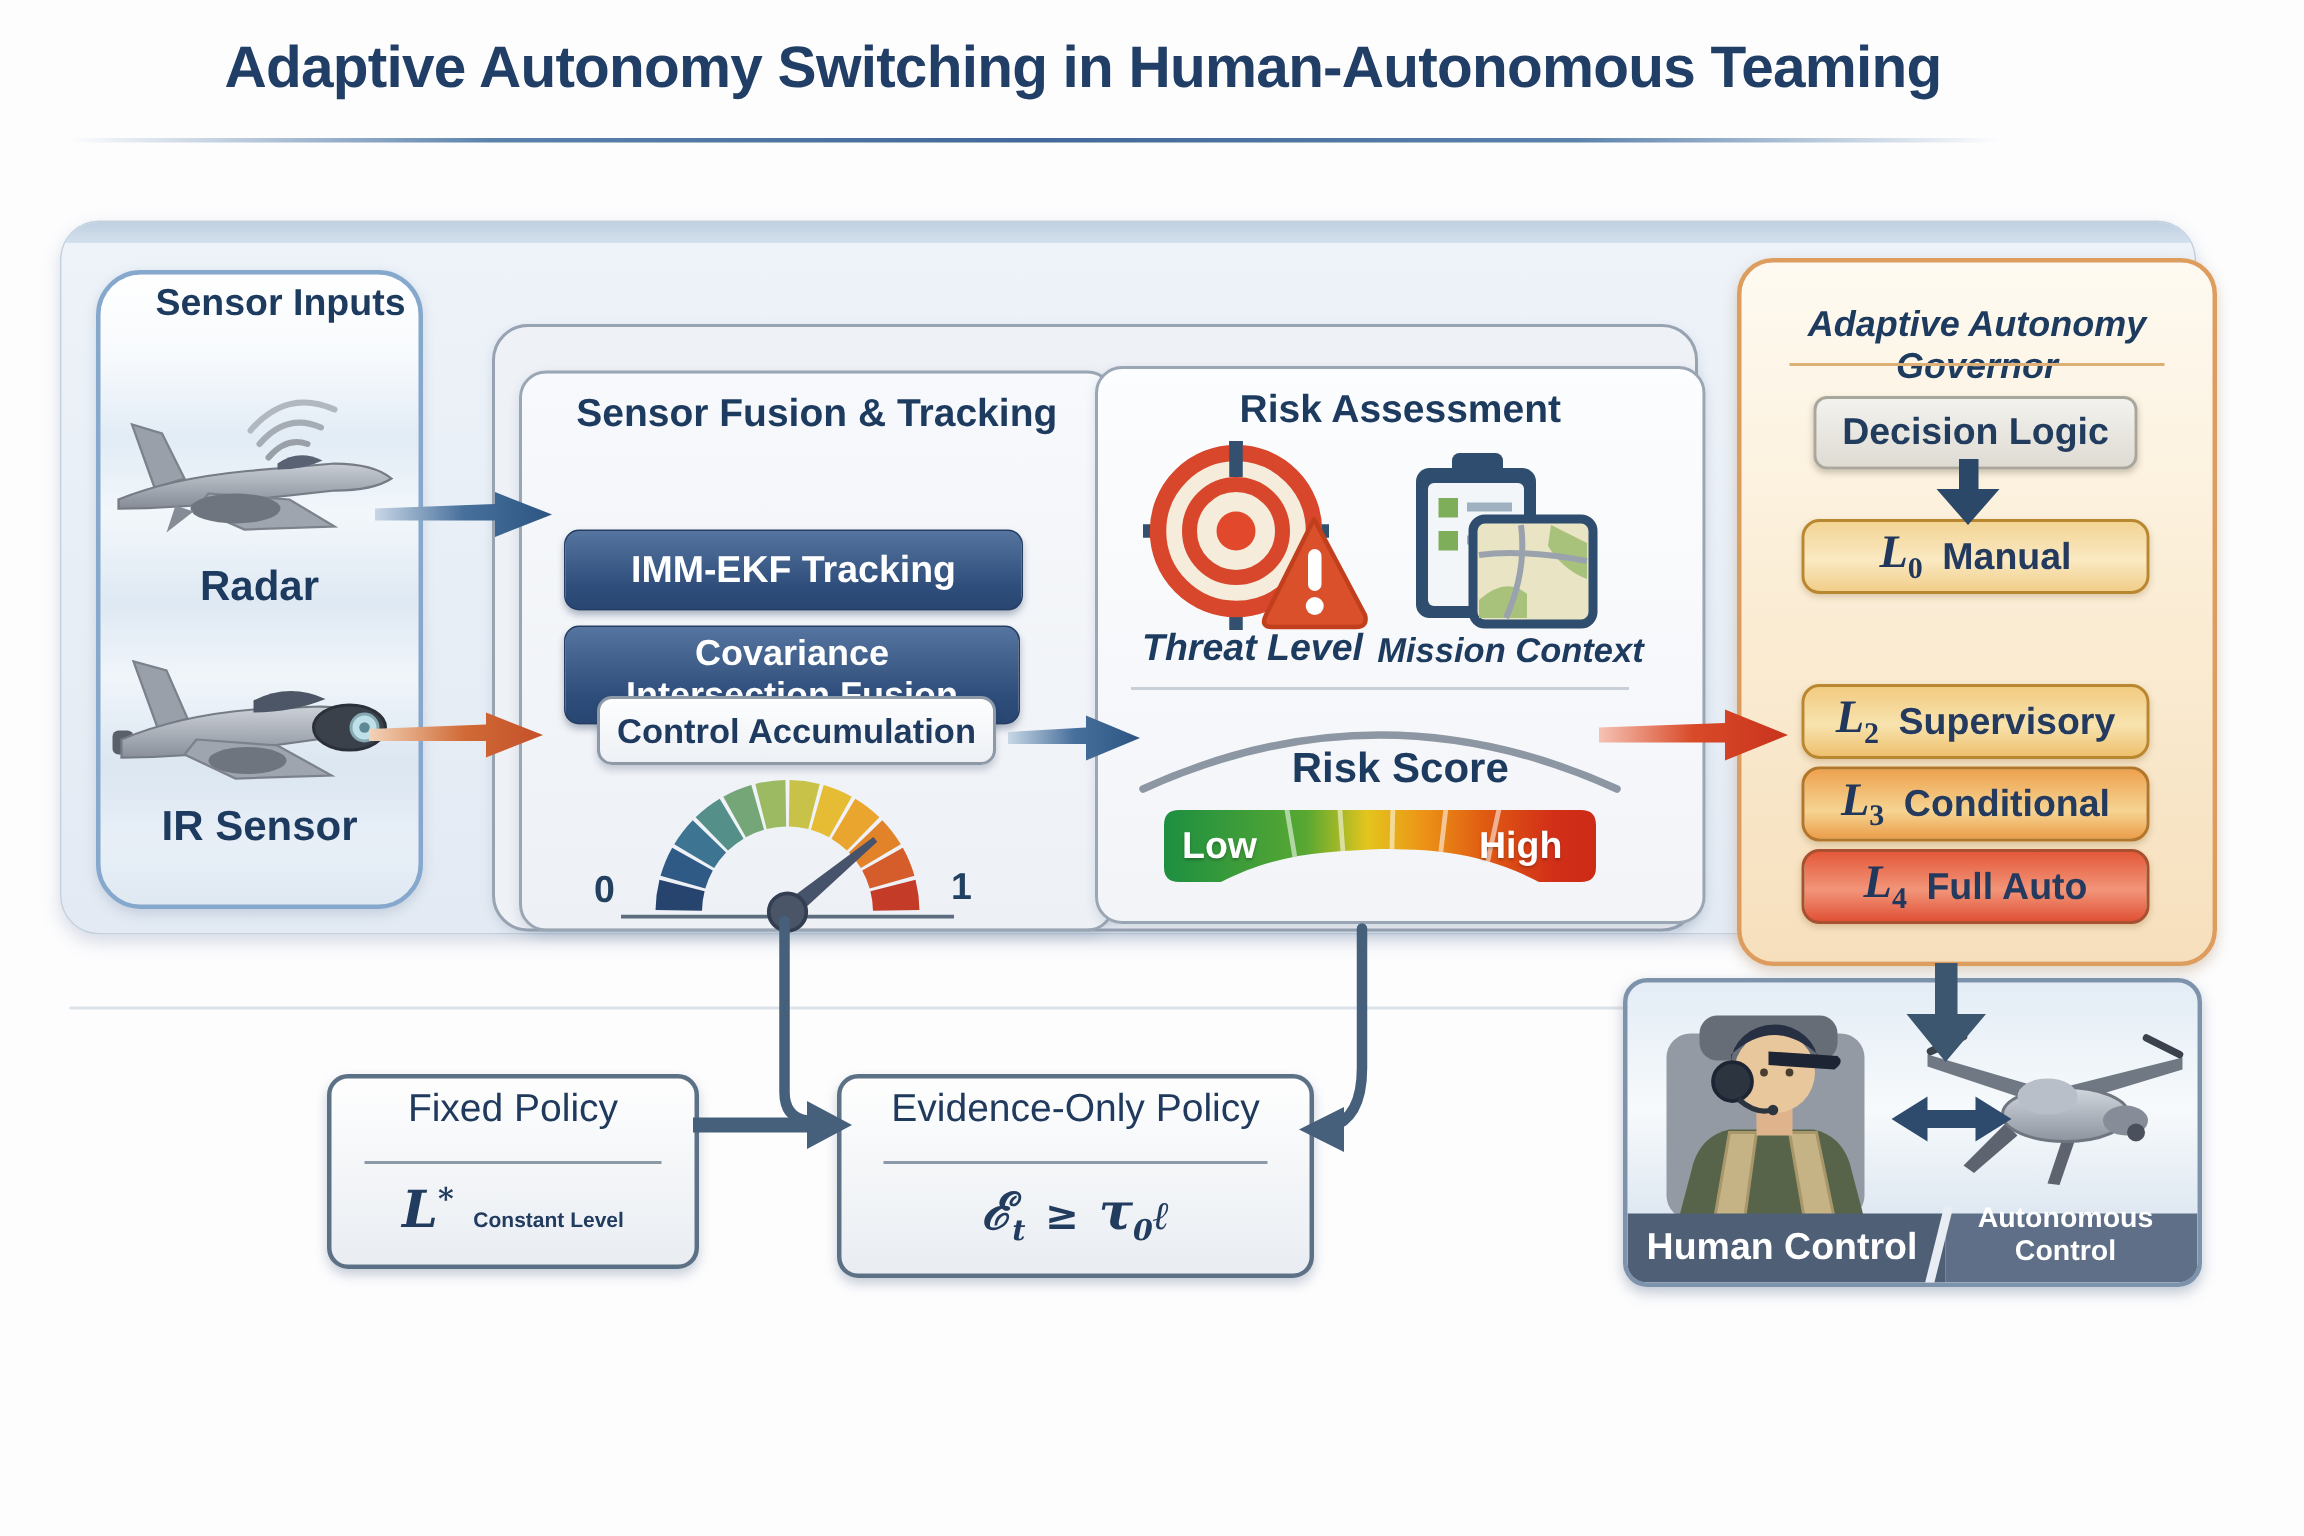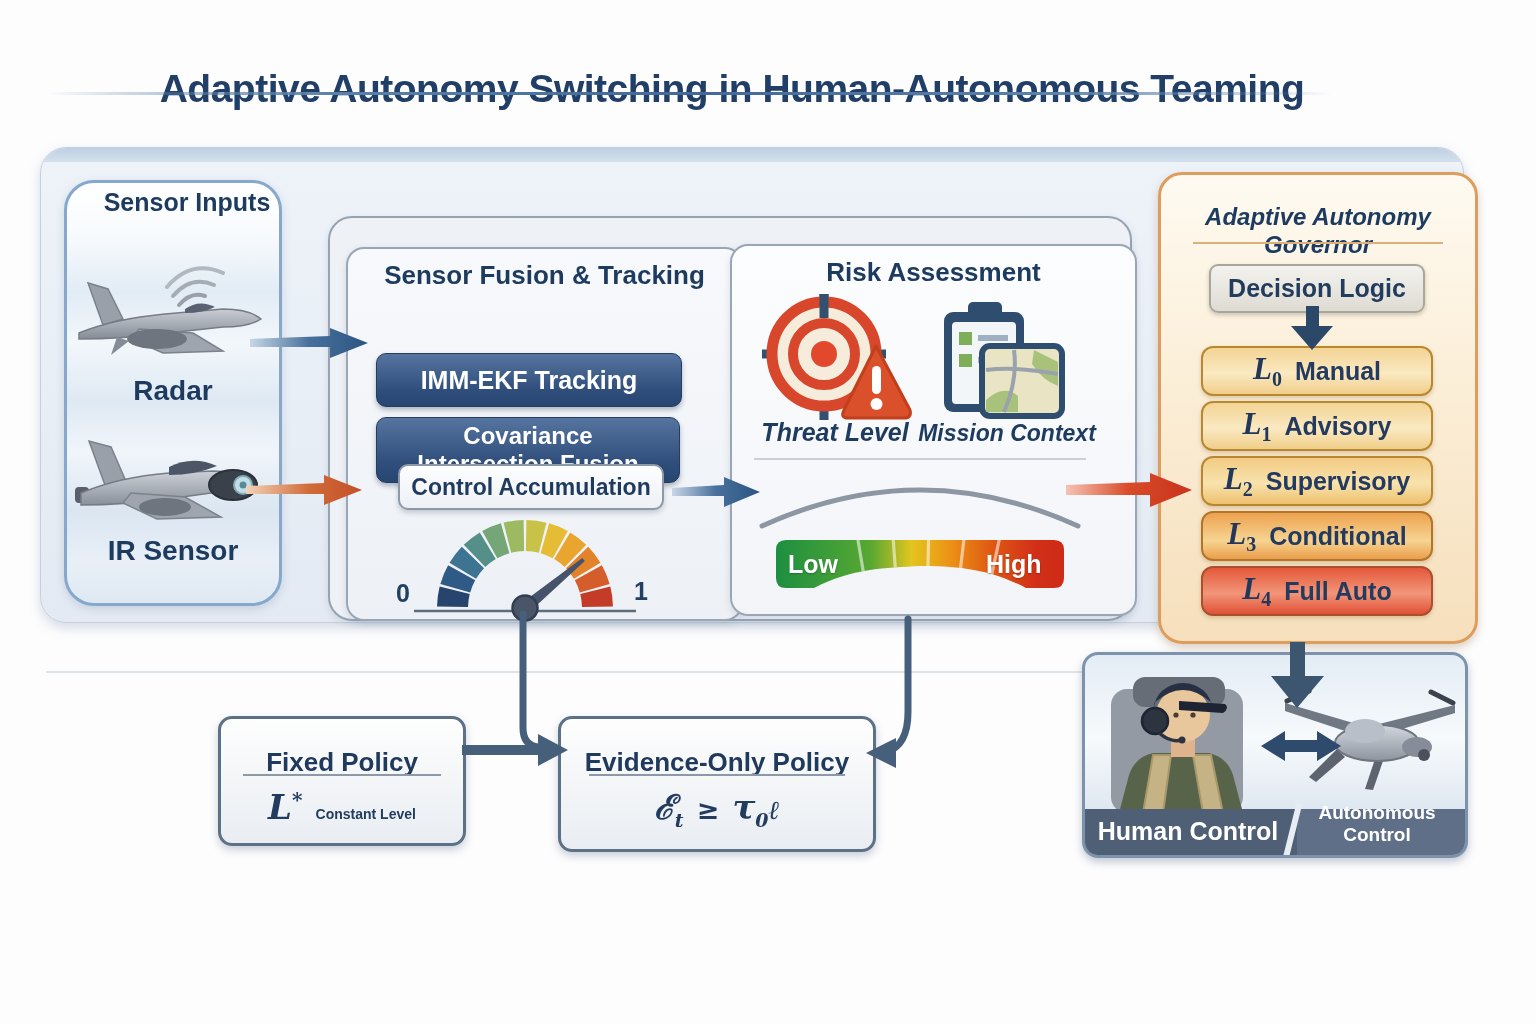--- a/index.html
+++ b/index.html
@@ -2,22 +2,22 @@
 <html><head>
 <meta charset="utf-8">
 <style>
   html,body{margin:0;padding:0;background:#ffffff;}
   .page{position:relative;width:1536px;height:1024px;background:#fdfdfe;overflow:hidden;
         font-family:"Liberation Sans",sans-serif;color:#1e3c64;}
   .abs{position:absolute;}
   .ctr{text-align:center;}
   svg{display:block;}
 
-  .title{top:24px;left:52px;width:1360px;font-size:39px;font-weight:bold;color:#203e66;
-         text-align:center;letter-spacing:-0.5px;margin-top:43px;}
+  .title{top:24px;left:42px;width:1360px;font-size:39px;font-weight:bold;color:#203e66;
+         text-align:center;letter-spacing:-0.5px;}
   .title-rule{top:92px;left:45px;width:1288px;height:3px;border-radius:2px;
       background:linear-gradient(90deg,rgba(91,130,171,0),#5b82ab 22%,#43689a 50%,#5b82ab 78%,rgba(91,130,171,0));}
 
   .main-box{top:147px;left:40px;width:1422px;height:474px;border-radius:26px;
       background:linear-gradient(180deg,#eef3f9,#e3eaf3);border:1px solid #c3d0de;
       box-shadow:0 5px 12px rgba(110,130,160,.28);overflow:hidden;}
   .main-band{top:0;left:0;width:100%;height:14px;background:linear-gradient(180deg,#bfd0e2,#d4e0ec);}
   .soft-line{top:671px;left:46px;width:1410px;height:2px;background:#dde3ea;border-radius:2px;}
 
   .panel-title{font-size:26px;font-weight:bold;color:#1d3a5f;}
@@ -63,21 +63,21 @@
   .gov-row .lvl{font-size:25px;font-weight:bold;color:#243a5e;}
   .tone-gold{background:linear-gradient(180deg,#f3d494,#fae9c2 55%,#f0ce89);}
   .tone-gold2{background:linear-gradient(180deg,#f2cb82,#f8e3ae 55%,#eec06e);}
   .tone-amber{background:linear-gradient(180deg,#eda24f,#f6d492 60%,#eb9e4a);border-color:#b1762a;}
   .tone-red{background:linear-gradient(180deg,#e4593a,#f29579 55%,#e05136);border-color:#a8502f;}
 
   .policy-box{border-radius:14px;border:3px solid #5d7186;background:linear-gradient(180deg,#fefefe,#e9edf2);
       box-shadow:0 4px 8px rgba(80,100,130,.3);}
   .fixed-box{top:716px;left:218px;width:242px;height:124px;}
   .evidence-box{top:716px;left:558px;width:312px;height:130px;}
-  .policy-title{top:28px;left:0;width:100%;font-size:26px;font-weight:bold;color:#203a5e;text-align:center;}
+  .policy-title{top:4px;left:0;width:100%;font-size:26px;font-weight:normal;color:#203a5e;text-align:center;}
   .policy-divider{top:55px;height:2px;background:#8b99a9;}
   .formula{font-family:"DejaVu Serif","Liberation Serif",serif;color:#223c60;}
   .formula .big{font-size:34px;font-style:italic;font-weight:bold;}
   .formula sub{font-size:19px;}
   .formula sup{font-size:20px;}
   .formula .plain{font-family:"Liberation Sans",sans-serif;font-size:14px;font-weight:bold;font-style:normal;}
 
   .control-box{top:652px;left:1082px;width:380px;height:200px;border-radius:16px;border:3px solid #7d92ab;
       overflow:hidden;background:linear-gradient(180deg,#e3ecf5,#f7fafc 42%,#cfdcea);box-shadow:0 4px 9px rgba(80,100,130,.35);}
   .ctrl-band{bottom:0;left:0;width:100%;height:46px;z-index:5;}
@@ -264,20 +264,21 @@
         <path d="M12,2 L280,2 Q290,2 290,12 L290,40 Q290,50 280,50 L252,50 C214,30 180,28 146,28 C112,30 78,30 40,50 L12,50 Q2,50 2,40 L2,12 Q2,2 12,2 Z" fill="url(#riskGrad)"></path>
       </g>
       <g clip-path="url(#bandClip)" stroke="rgba(255,255,255,0.55)" stroke-width="3.2">
         <line x1="110" y1="74" x2="110" y2="126" transform="rotate(-9.5 110 100)"></line>
         <line x1="143" y1="74" x2="143" y2="126" transform="rotate(-4.1 143 100)"></line>
         <line x1="176" y1="74" x2="176" y2="126" transform="rotate(1.3 176 100)"></line>
         <line x1="209" y1="74" x2="209" y2="126" transform="rotate(6.7 209 100)"></line>
         <line x1="242" y1="74" x2="242" y2="126" transform="rotate(12.2 242 100)"></line>
       </g>
     </svg>
+    <div class="abs panel-title ctr" style="left:0;top:250px;width:100%;font-size:28px">Risk Score</div>
     <div class="abs band-label" style="left:56px;top:304px">Low</div>
     <div class="abs band-label" style="left:254px;top:304px">High</div>
   </div>
 
   <svg class="abs z-arrow" style="left:1066px;top:472px" width="126" height="36" viewBox="0 0 126 36">
     <defs>
         <linearGradient id="gArR" x1="0" y1="0" x2="1" y2="0">
       <stop offset="0" stop-color="#f5c3b4"></stop>
           <stop offset="0.5" stop-color="#d84a28"></stop>
           <stop offset="1" stop-color="#c9331d"></stop>
@@ -287,24 +288,20 @@
   </svg>
 
   <div class="abs governor">
     <div class="abs gov-title panel-title ctr">Adaptive Autonomy Governor</div>
     <div class="abs gov-divider"></div>
     <div class="abs decision-btn">Decision Logic</div>
 
     <div class="abs gov-row tone-gold" style="top:171px">
       <span class="sym"><span>L</span><sub>0</sub></span>
       <span class="lvl">Manual</span>
-    </div>
-    <div class="abs gov-row tone-gold" style="top:226px">
-      <span class="sym"><span>L</span><sub>1</sub></span>
-      <span class="lvl">Advisory</span>
     </div>
     <div class="abs gov-row tone-gold2" style="top:281px">
       <span class="sym"><span>L</span><sub>2</sub></span>
       <span class="lvl">Supervisory</span>
     </div>
     <div class="abs gov-row tone-amber" style="top:336px">
       <span class="sym"><span>L</span><sub>3</sub></span>
       <span class="lvl">Conditional</span>
     </div>
     <div class="abs gov-row tone-red" style="top:391px">

